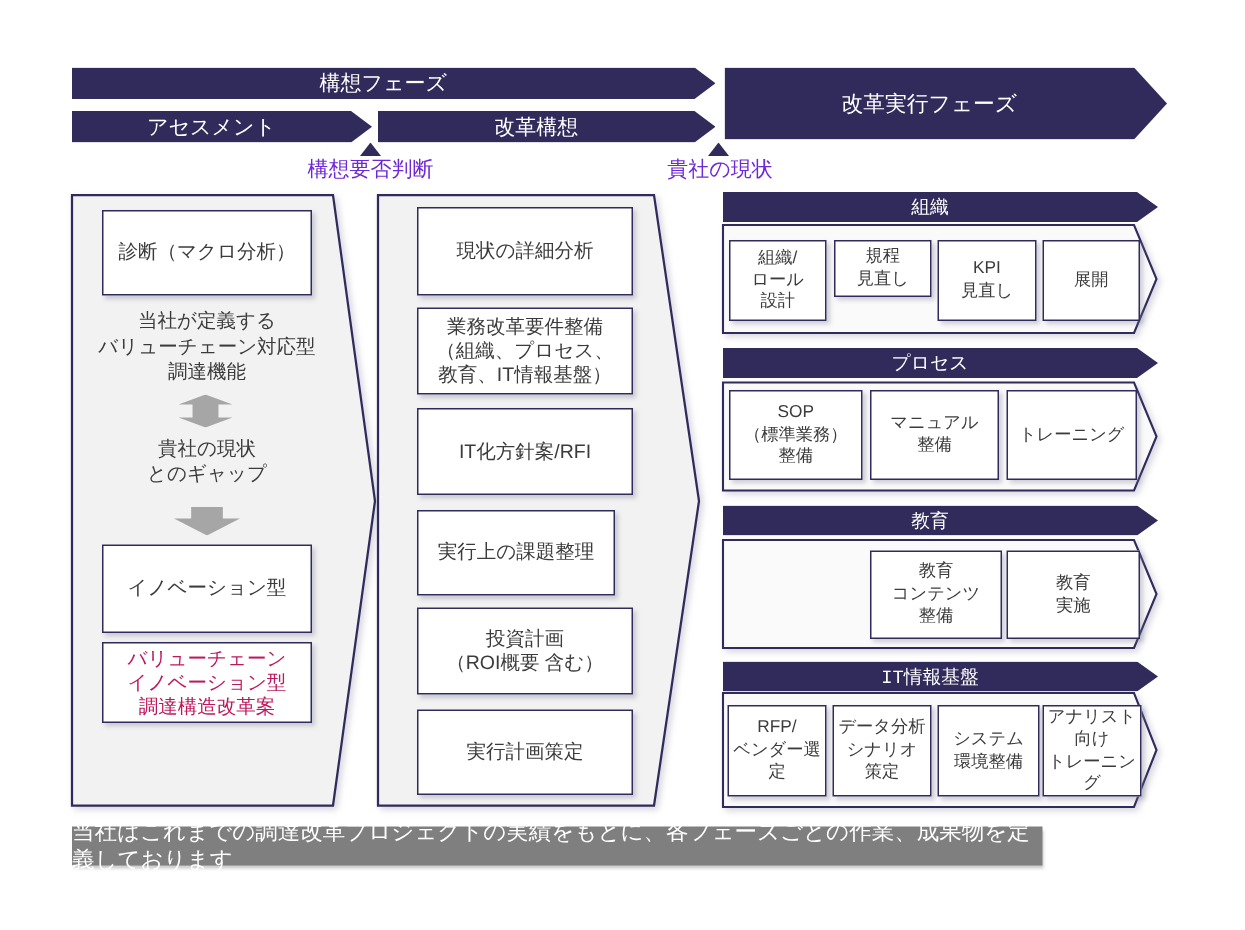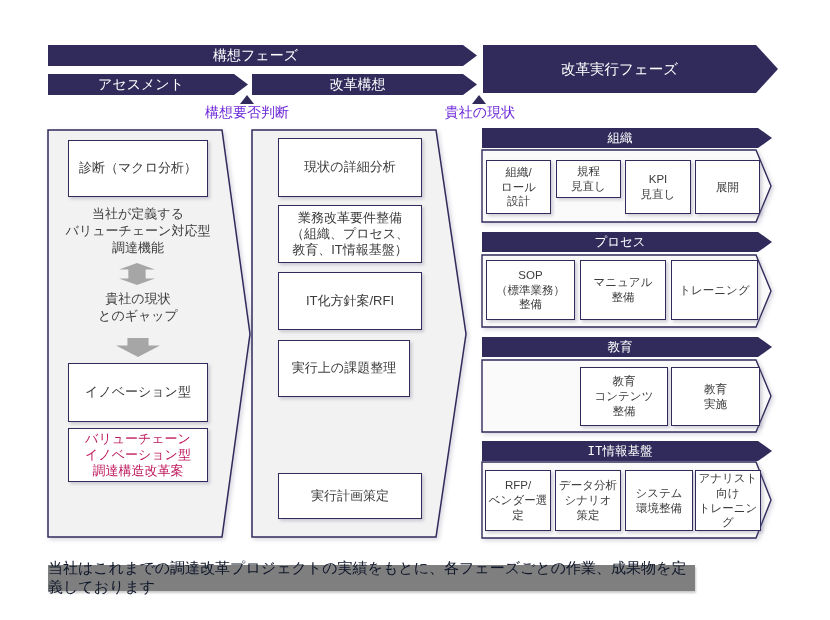--- a/index.html
+++ b/index.html
@@ -42,22 +42,22 @@
   .gray-updown{
     position:absolute;width:36px;height:22px;background:#a6a6a6;
     clip-path:polygon(50% 0,100% 30%,74% 30%,74% 70%,100% 70%,50% 100%,0 70%,26% 70%,26% 30%,0 30%);
   }
   .gray-down{
     position:absolute;width:44px;height:19px;background:#a6a6a6;
     clip-path:polygon(26% 0,74% 0,74% 40%,100% 40%,50% 100%,0 40%,26% 40%);
   }
   .footer{
     position:absolute;left:48px;top:551px;width:647px;height:26px;background:#7f7f7f;
-    color:#0f172a;display:flex;align-items:center;justify-content:center;
-    font-size:15px;box-shadow:1px 2px 2px rgba(120,120,120,.4);margin-top:14px;
+    color:#ffffff;display:flex;align-items:center;justify-content:center;
+    font-size:15px;box-shadow:1px 2px 2px rgba(120,120,120,.4);
   }
 </style>
 </head>
 <body>
 
 <div id="canvas">
 
   <div class="chev" style="left:48px;top:45px;width:429px;height:21px">構想フェーズ</div>
   <div class="chev" style="left:48px;top:74px;width:200px;height:21px">アセスメント</div>
   <div class="chev" style="left:252px;top:74px;width:225px;height:21px">改革構想</div>
@@ -86,21 +86,23 @@
 
   <svg class="shape" style="left:251px;top:129px" width="217" height="412">
     <polygon points="1,1 185,1 215,205 185,408 1,408" fill="#f2f2f2" stroke="#312b5c" stroke-width="1.5"></polygon>
   </svg>
   <div class="box" style="left:278px;top:138px;width:144px;height:59px">現状の詳細分析</div>
   <div class="box" style="left:278px;top:205px;width:144px;height:58px">業務改革要件整備
 （組織、プロセス、
 教育、IT情報基盤）</div>
   <div class="box" style="left:278px;top:272px;width:144px;height:58px">IT化方針案/RFI</div>
   <div class="box" style="left:278px;top:340px;width:132px;height:57px">実行上の課題整理</div>
-  <div class="box" style="left:278px;top:473px;width:144px;height:46px">実行計画策定</div>
+  <div class="box" style="left:278px;top:405px;width:144px;height:58px">投資計画
+（ROI概要 含む）</div>
+  <div class="box" style="left:278px;top:473px;width:144px;height:57px">実行計画策定</div>
 
   <div class="chev chev-head" style="left:482px;top:128px;width:290px;height:20px">組織</div>
   <svg class="shape" style="left:481px;top:149px" width="292" height="76">
     <polygon points="1,1 275,1 290,37 275,73 1,73" fill="#fafafa" stroke="#312b5c" stroke-width="1.4"></polygon>
   </svg>
   <div class="box box-sm" style="left:486px;top:160px;width:65px;height:54px">組織/
 ロール
 設計</div>
   <div class="box box-sm" style="left:556px;top:160px;width:65px;height:38px">規程
 見直し</div>

